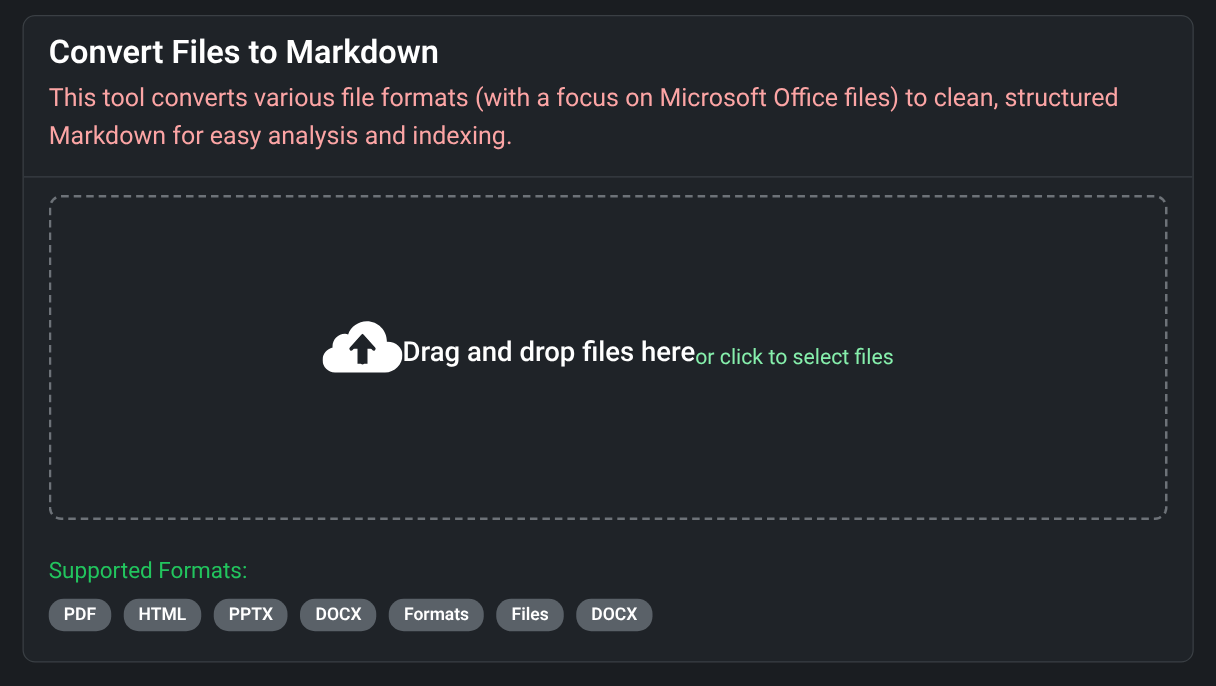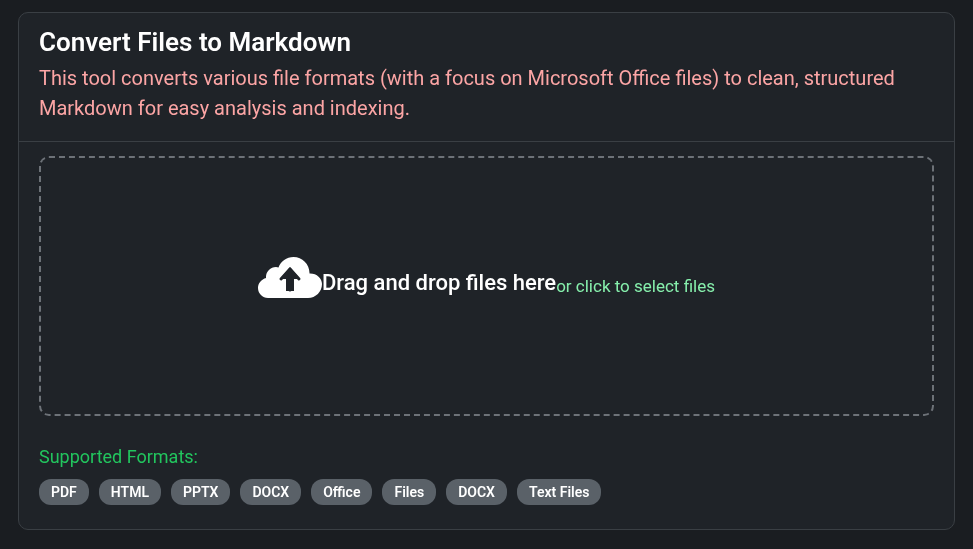--- a/index.html
+++ b/index.html
@@ -102,19 +102,18 @@
       </svg>
       <div class="drop-primary">Drag and drop files here</div>
       <div class="drop-secondary">or click to select files</div>
     </div>
     <div class="formats-label">Supported Formats:</div>
     <div class="formats-row">
       <span class="badge">PDF</span>
       <span class="badge">HTML</span>
       <span class="badge">PPTX</span>
       <span class="badge">DOCX</span>
-      <span class="badge">Office</span>
+      <span class="badge">Formats</span>
       <span class="badge">Files</span>
       <span class="badge">DOCX</span>
-      <span class="badge">Text Files</span>
     </div>
   </div>
 </div>
 
 </body></html>

